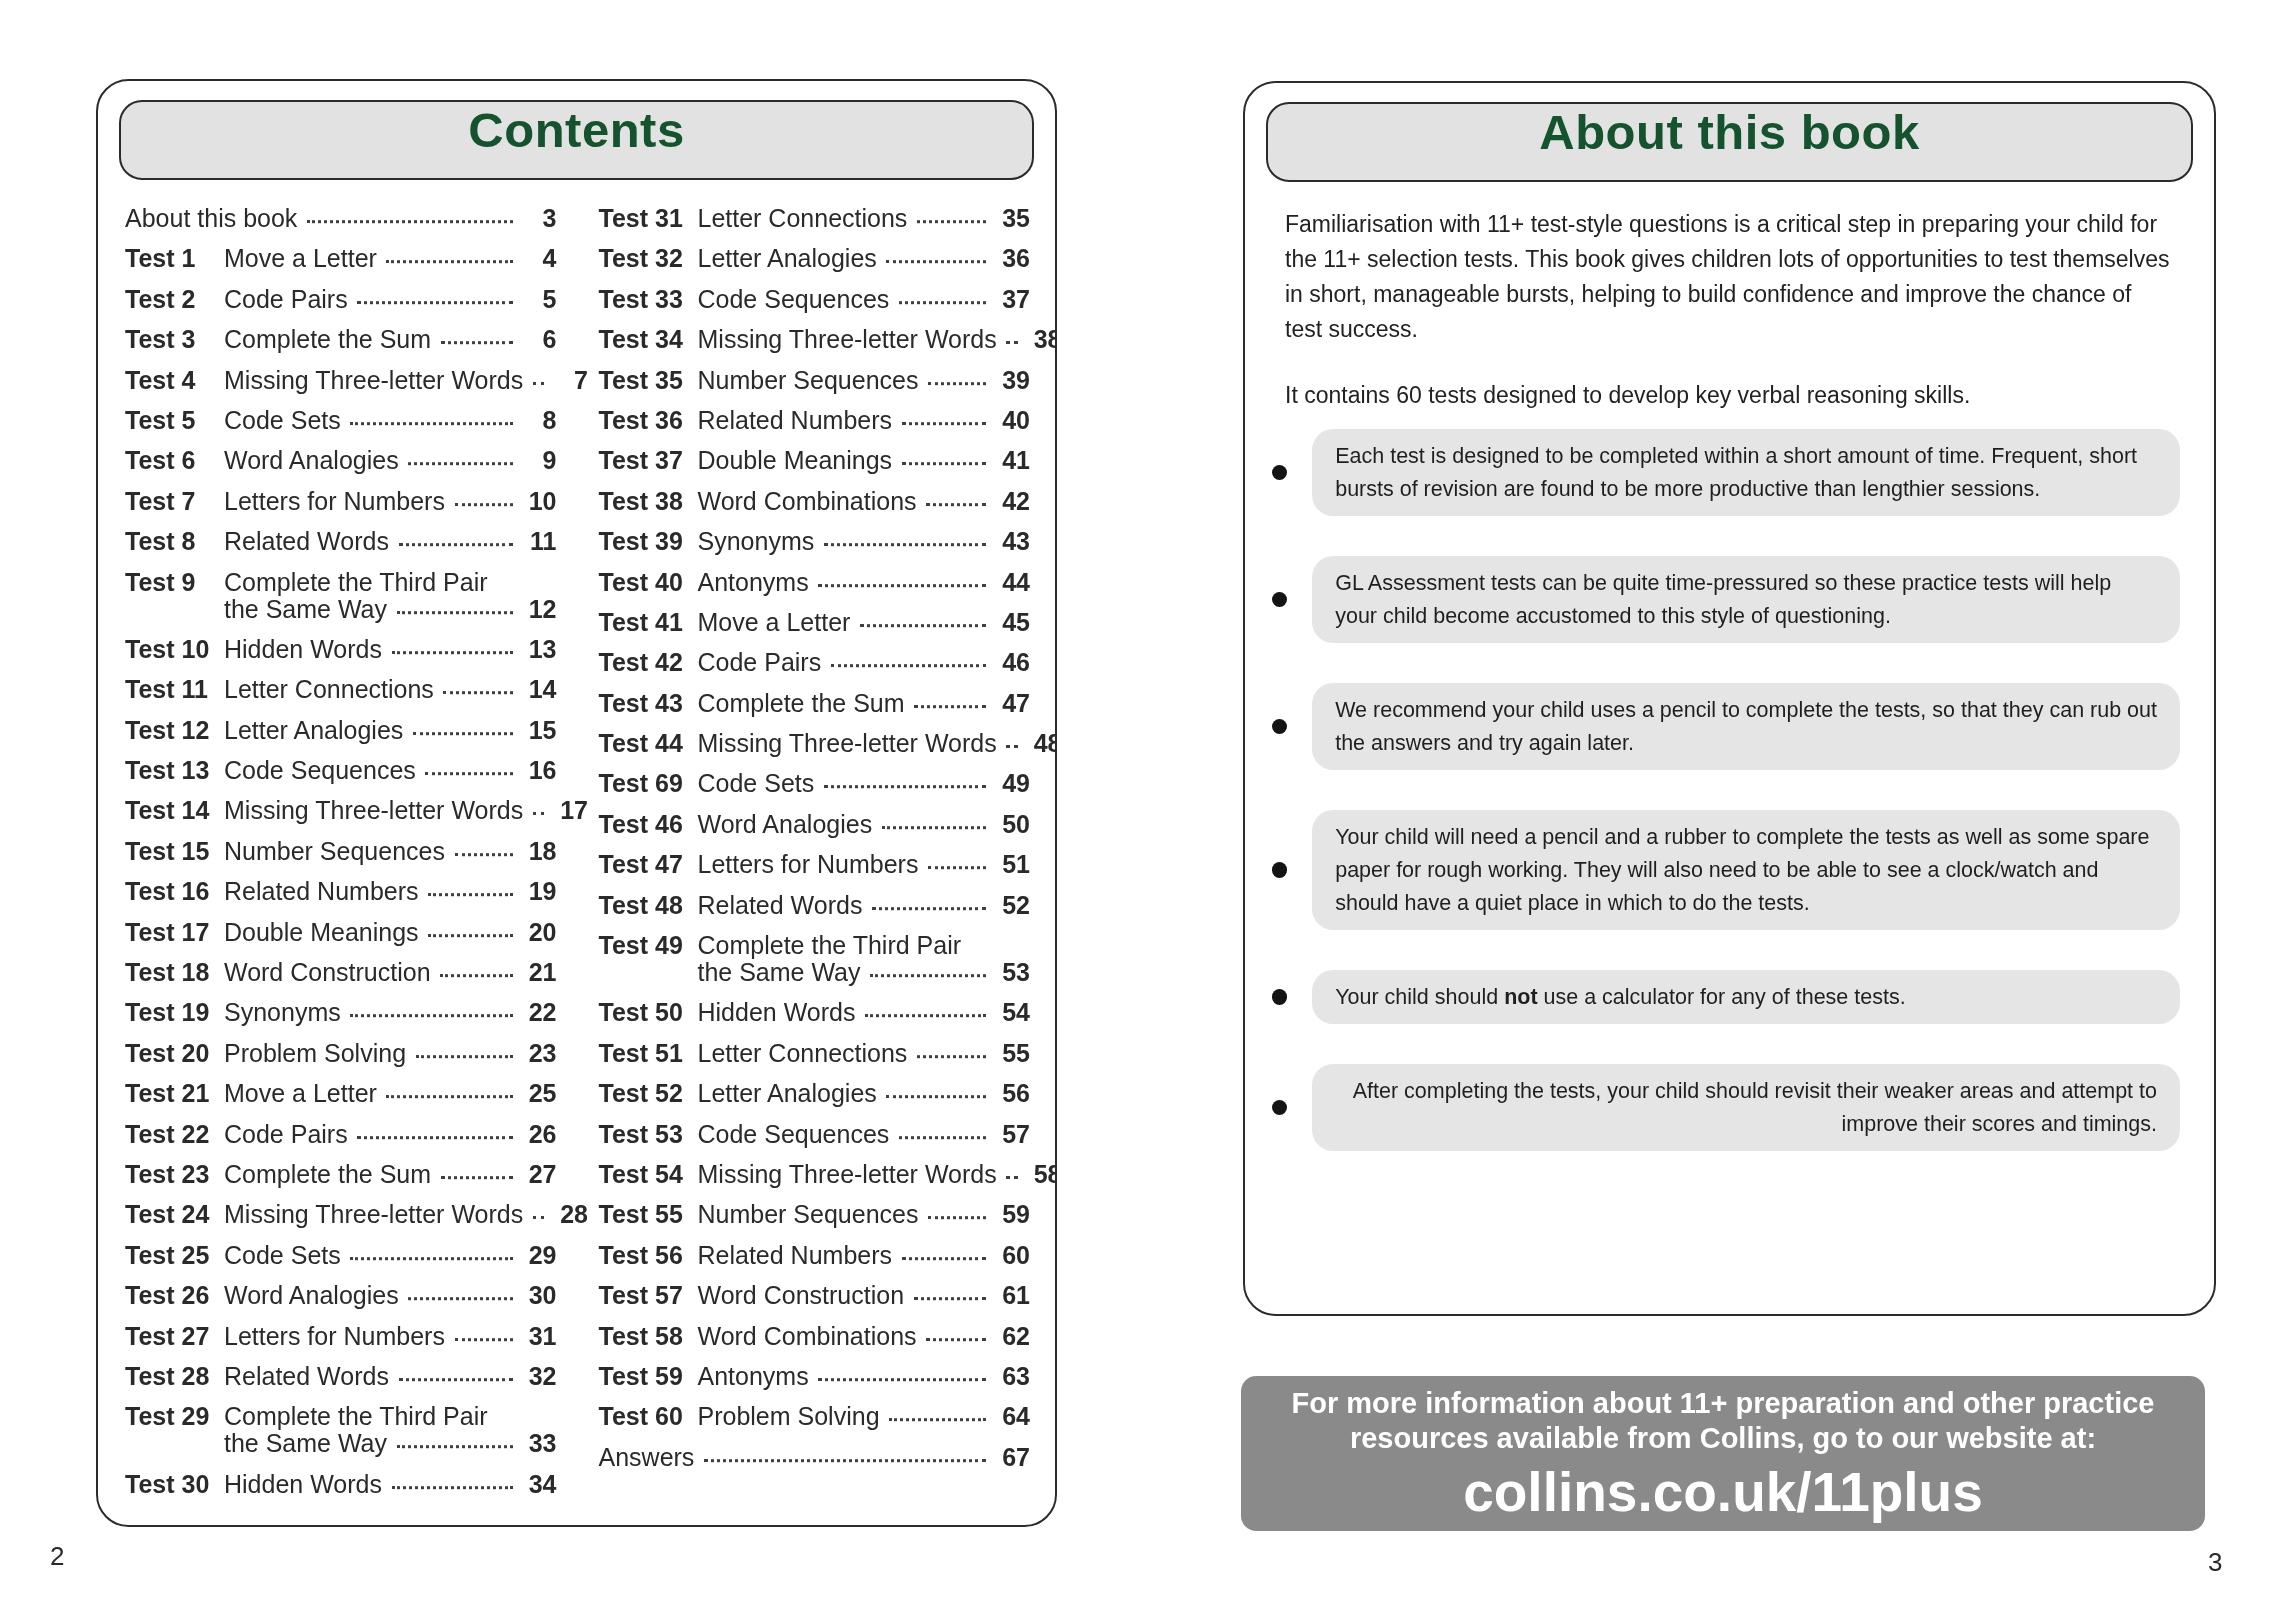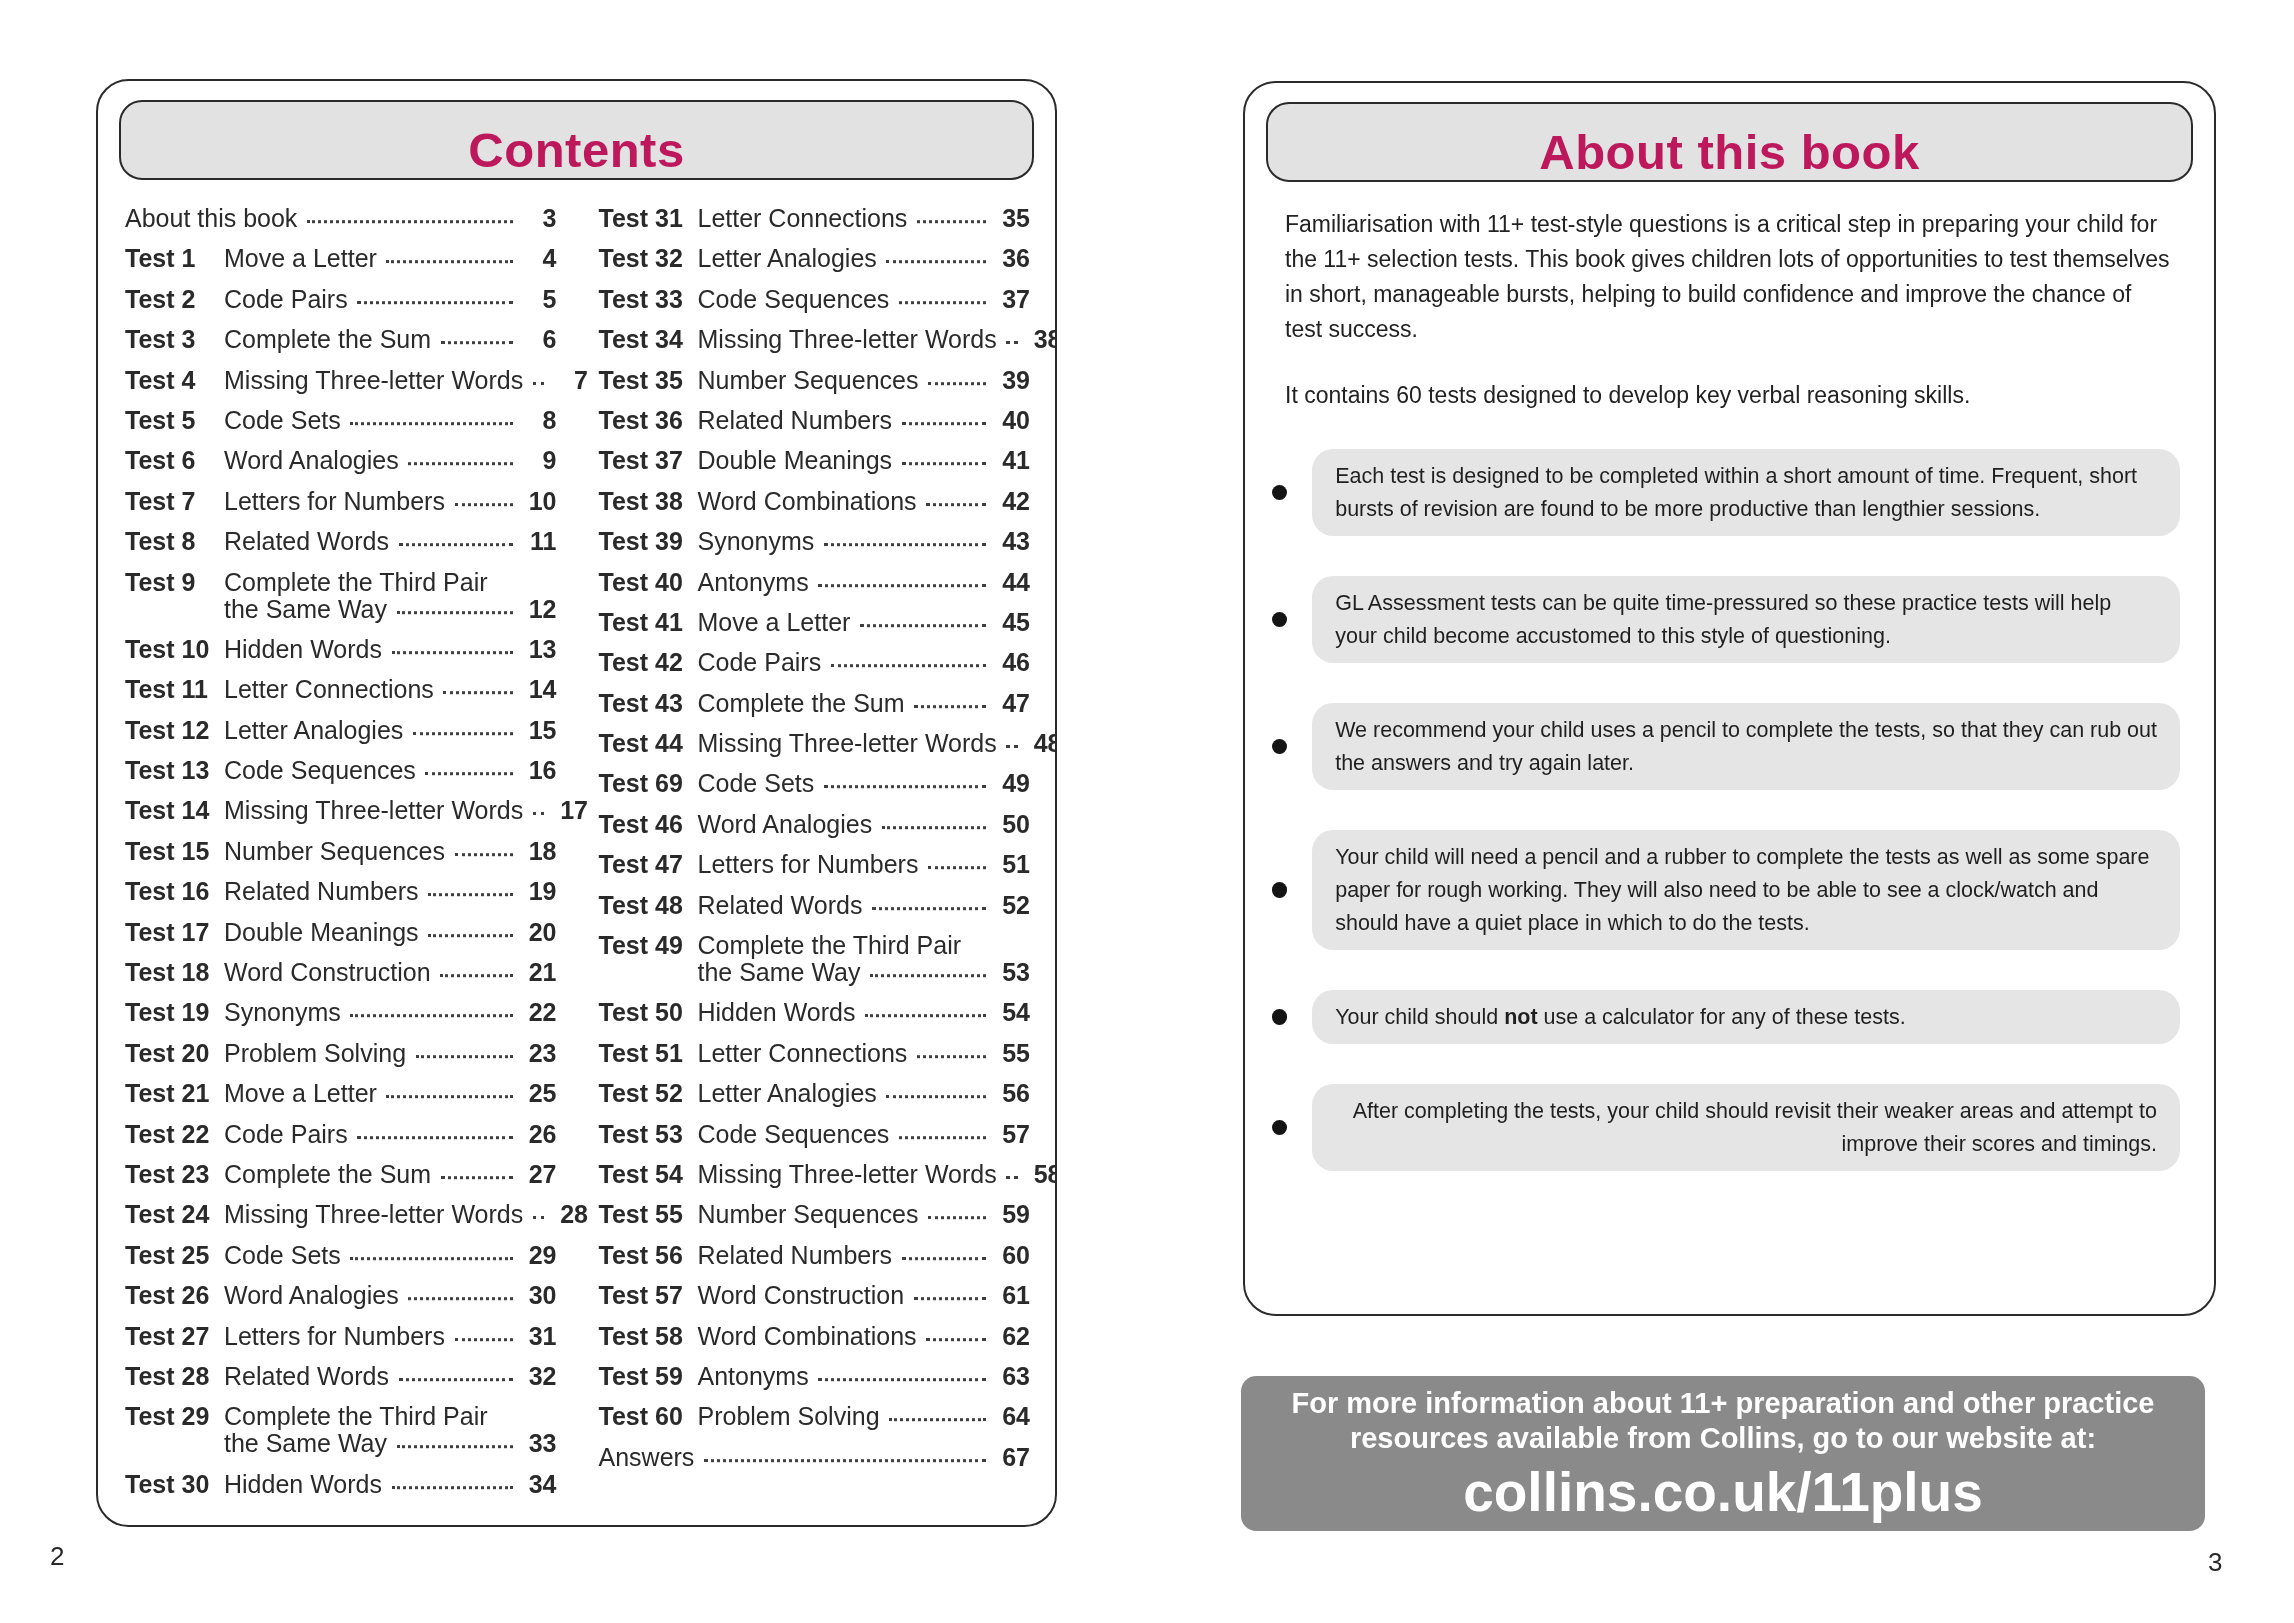--- a/index.html
+++ b/index.html
@@ -9,38 +9,38 @@
     -webkit-font-smoothing:antialiased;
   }
   .panel{
     position:absolute;background:#fff;border:2.9px solid #2b2b2b;border-radius:32.5px;
     box-sizing:border-box;overflow:hidden;
   }
   #left-panel{left:96px;top:79px;width:961px;height:1448px;}
   #right-panel{left:1243px;top:81px;width:973px;height:1235px;}
   .title-bar{
     margin:19px 21px 0 21px;height:80px;background:#e2e2e2;border:2.9px solid #2b2b2b;
-    border-radius:23px;display:flex;align-items:flex-end;justify-content:center;
-    font-size:49px;font-weight:700;color:#be185d;box-sizing:border-box;letter-spacing:0.5px;
+    border-radius:23px;display:flex;align-items:flex-start;justify-content:center;
+    font-size:49px;font-weight:700;color:#14532d;box-sizing:border-box;letter-spacing:0.5px;
   }
   
   .toc{display:flex;gap:42px;padding:25px 25px 0 27px;}
   .toc-col{flex:1;display:flex;flex-direction:column;min-width:0;}
   .toc-row{display:flex;align-items:flex-start;margin-bottom:13.4px;font-size:25px;line-height:27px;}
   .toc-num{width:99px;flex-shrink:0;font-weight:700;}
   .toc-main{flex:1;display:flex;flex-direction:column;min-width:0;}
   .toc-line{display:flex;align-items:baseline;min-width:0;}
   .toc-label{white-space:nowrap;}
   .dots{flex:1;margin:0 5.7px 0 9.6px;border-bottom:3.3px dotted #3f3f3f;transform:translateY(-3.8px);min-width:11.5px;}
   .toc-page{font-weight:700;min-width:38px;text-align:right;}
   
   .intro{padding:0 40px;margin-top:25px;font-size:23px;line-height:35px;color:#222;}
   .intro p{margin:0;}
   .intro p + p{margin-top:31px;}
-  .bullets{margin-top:36px;padding:0 34px 0 25px;}
+  .bullets{margin-top:16px;padding:0 34px 0 25px;}
   .bullet-row{display:flex;align-items:center;margin-bottom:40px;}
   .bullet-row:last-child{margin-bottom:0;text-align:right;}
   .bullet-dot{width:15.3px;height:15.3px;border-radius:50%;background:#141414;flex-shrink:0;margin:0 25px 0 1.9px;}
   .bullet-box{
     flex:1;background:#e5e5e5;border-radius:21px;padding:10.5px 23px;
     font-size:21.5px;line-height:33px;color:#1f1f1f;box-sizing:border-box;
   }
   .b{font-weight:700;}
   
   #footer-box{

